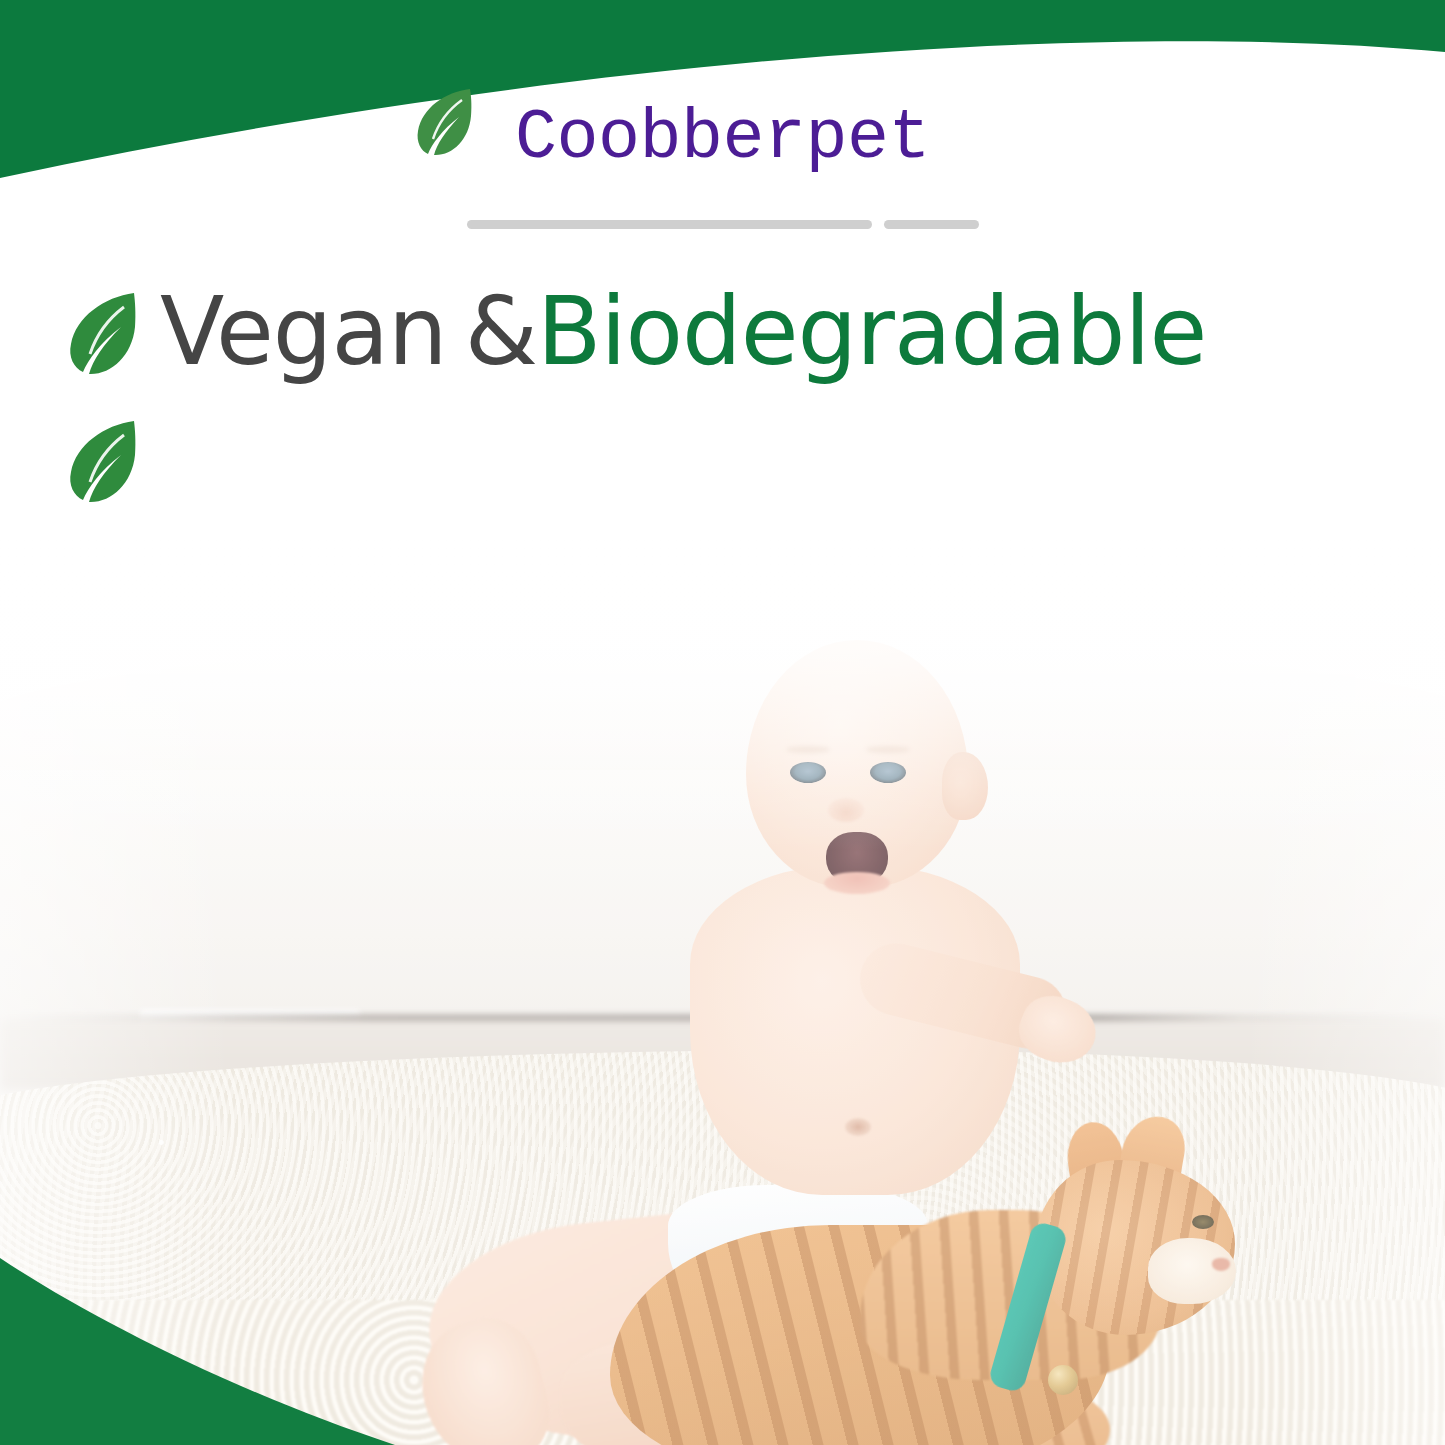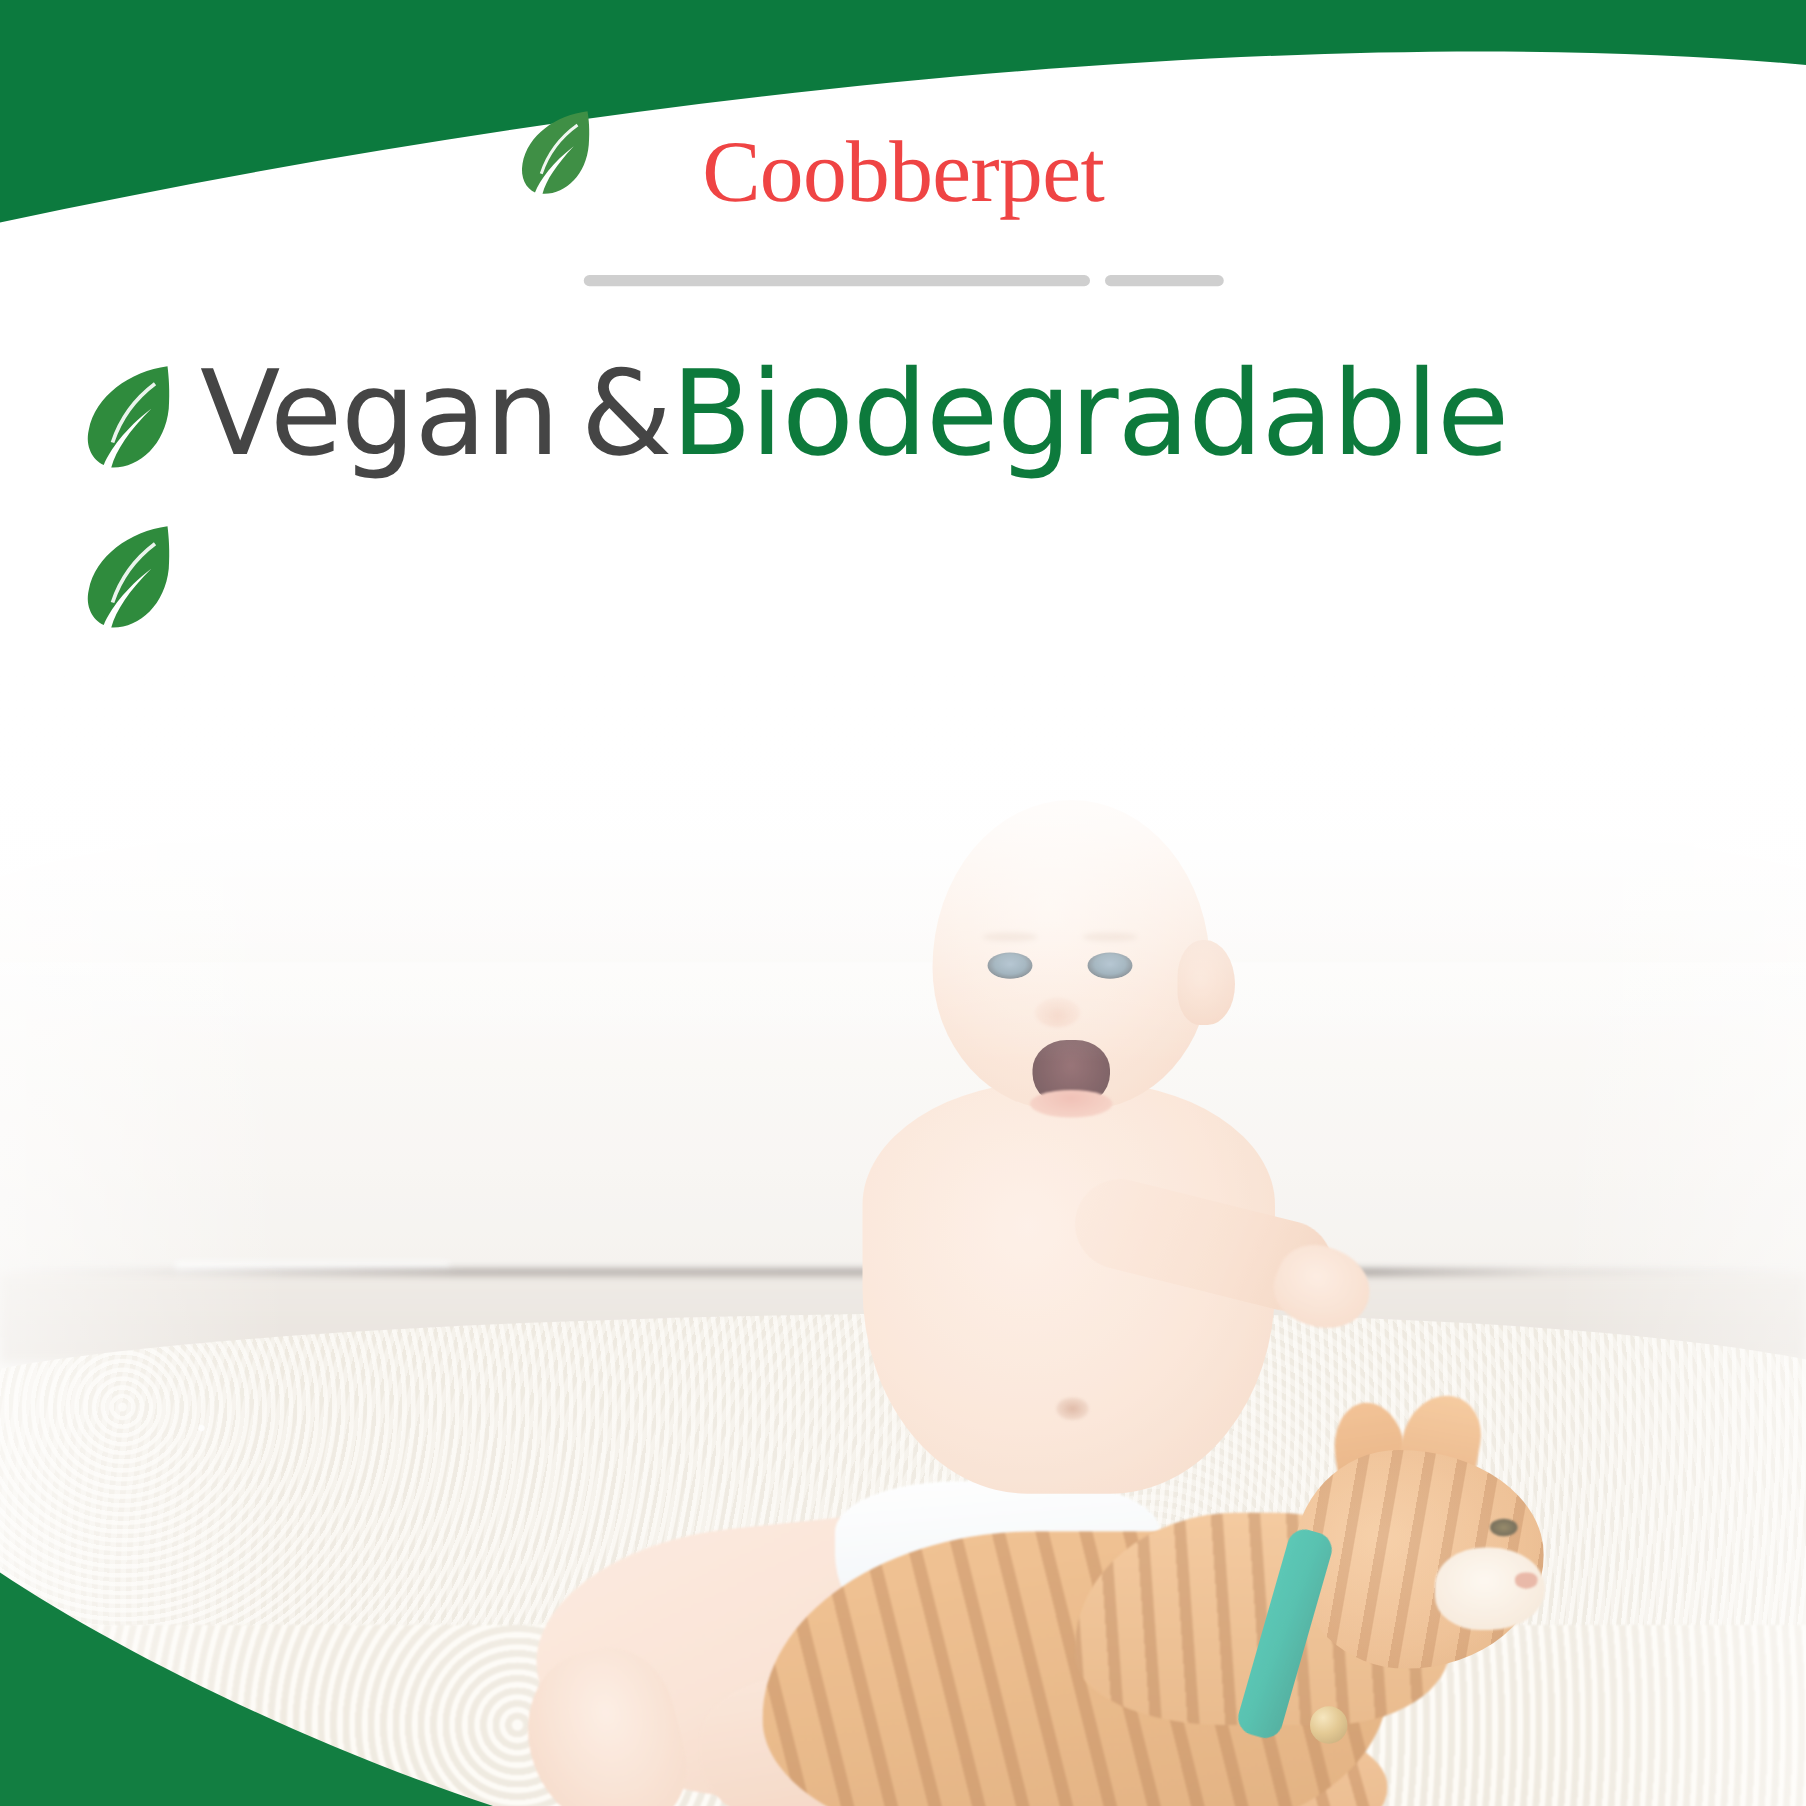--- a/index.html
+++ b/index.html
@@ -399,25 +399,25 @@
   .logo-wrap {
     position: absolute;
     left: 0;
     top: 104px;
     width: 1445px;
     text-align: center;
   }
   .logo-text {
     display: inline-block;
     position: relative;
-    font-family: Liberation Serif, serif;
+    font-family: Liberation Mono, monospace;
     font-size: 70px;
     font-weight: 400;
     letter-spacing: -0.5px;
-    color: #ef4444;
+    color: #4c1d95;
     line-height: 1;
   }
   .logo-leaf {
     position: absolute;
     left: 412px;
     top: -18px;
     width: 62px;
     height: 70px;
   }
 

